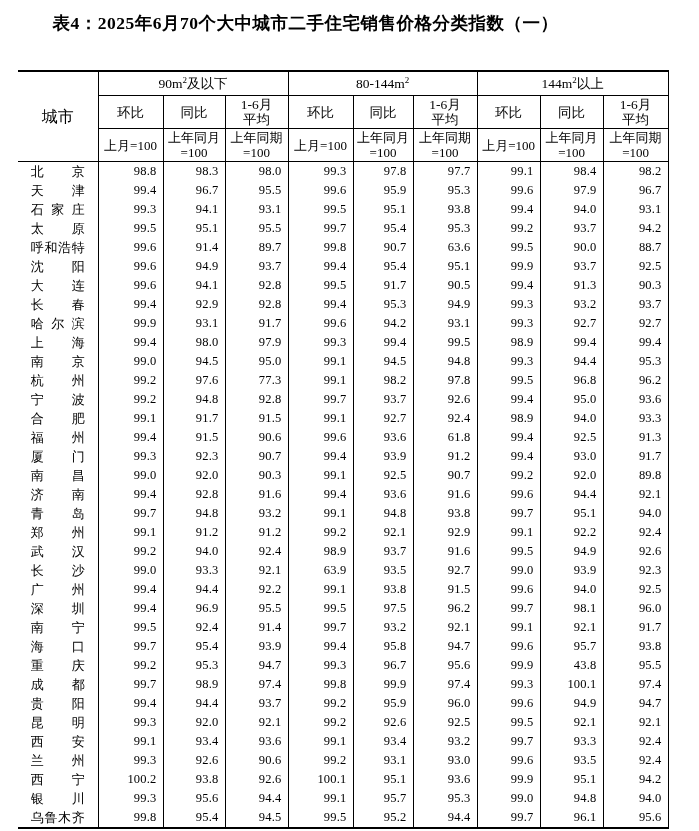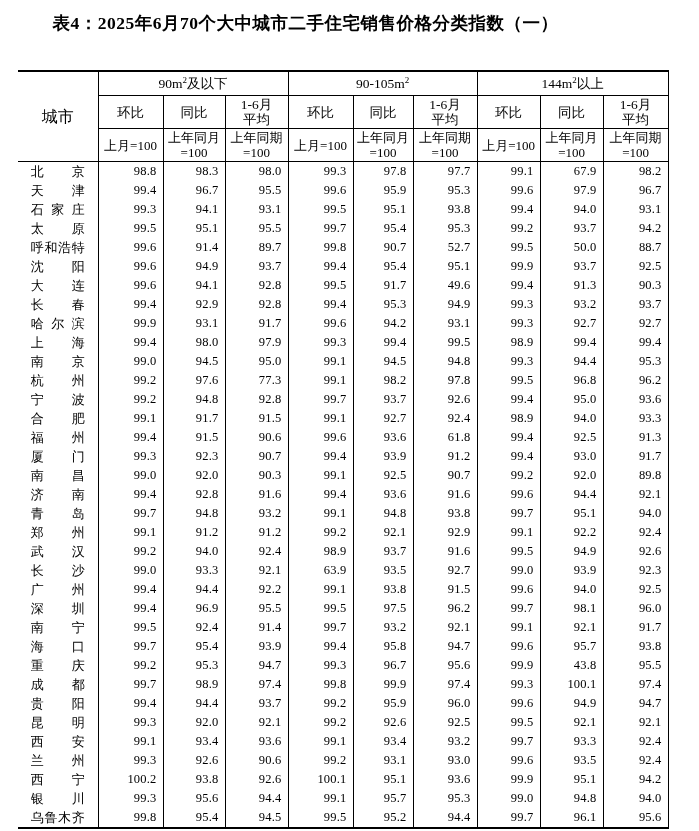--- a/index.html
+++ b/index.html
@@ -93,21 +93,21 @@
         <col style="width:60px">
         <col style="width:64px">
       <col style="width:63px">
         <col style="width:63px">
         <col style="width:65px">
     </colgroup>
     <thead>
       <tr class="group-row">
         <th class="cityhead" rowspan="3">城市</th>
         <th colspan="3"><span>90m</span><sup class="sq">2</sup><span>及以下</span></th>
-        <th colspan="3"><span>90-105m</span><sup class="sq">2</sup><span></span></th>
+        <th colspan="3"><span>80-144m</span><sup class="sq">2</sup><span></span></th>
         <th colspan="3"><span>144m</span><sup class="sq">2</sup><span>以上</span></th>
       </tr>
       <tr class="metric-row">
         <th>环比</th>
         <th>同比</th>
         <th>
             <div>1-6月</div>
             <div>平均</div>
           </th>
         <th>环比</th>
@@ -161,21 +161,21 @@
               <span>京</span>
             </div>
           </td>
           <td class="num">98.8</td>
           <td class="num">98.3</td>
           <td class="num">98.0</td>
           <td class="num">99.3</td>
           <td class="num">97.8</td>
           <td class="num">97.7</td>
           <td class="num">99.1</td>
-          <td class="num">67.9</td>
+          <td class="num">98.4</td>
           <td class="num">98.2</td>
         </tr>
         <tr>
           <td class="city">
             <div class="citywrap">
               <span>天</span>
               <span>津</span>
             </div>
           </td>
           <td class="num">99.4</td>
@@ -230,23 +230,23 @@
               <span>和</span>
               <span>浩</span>
               <span>特</span>
             </div>
           </td>
           <td class="num">99.6</td>
           <td class="num">91.4</td>
           <td class="num">89.7</td>
           <td class="num">99.8</td>
           <td class="num">90.7</td>
-          <td class="num">52.7</td>
-          <td class="num">99.5</td>
-          <td class="num">50.0</td>
+          <td class="num">63.6</td>
+          <td class="num">99.5</td>
+          <td class="num">90.0</td>
           <td class="num">88.7</td>
         </tr>
         <tr>
           <td class="city">
             <div class="citywrap">
               <span>沈</span>
               <span>阳</span>
             </div>
           </td>
           <td class="num">99.6</td>
@@ -264,21 +264,21 @@
             <div class="citywrap">
               <span>大</span>
               <span>连</span>
             </div>
           </td>
           <td class="num">99.6</td>
           <td class="num">94.1</td>
           <td class="num">92.8</td>
           <td class="num">99.5</td>
           <td class="num">91.7</td>
-          <td class="num">49.6</td>
+          <td class="num">90.5</td>
           <td class="num">99.4</td>
           <td class="num">91.3</td>
           <td class="num">90.3</td>
         </tr>
         <tr>
           <td class="city">
             <div class="citywrap">
               <span>长</span>
               <span>春</span>
             </div>

